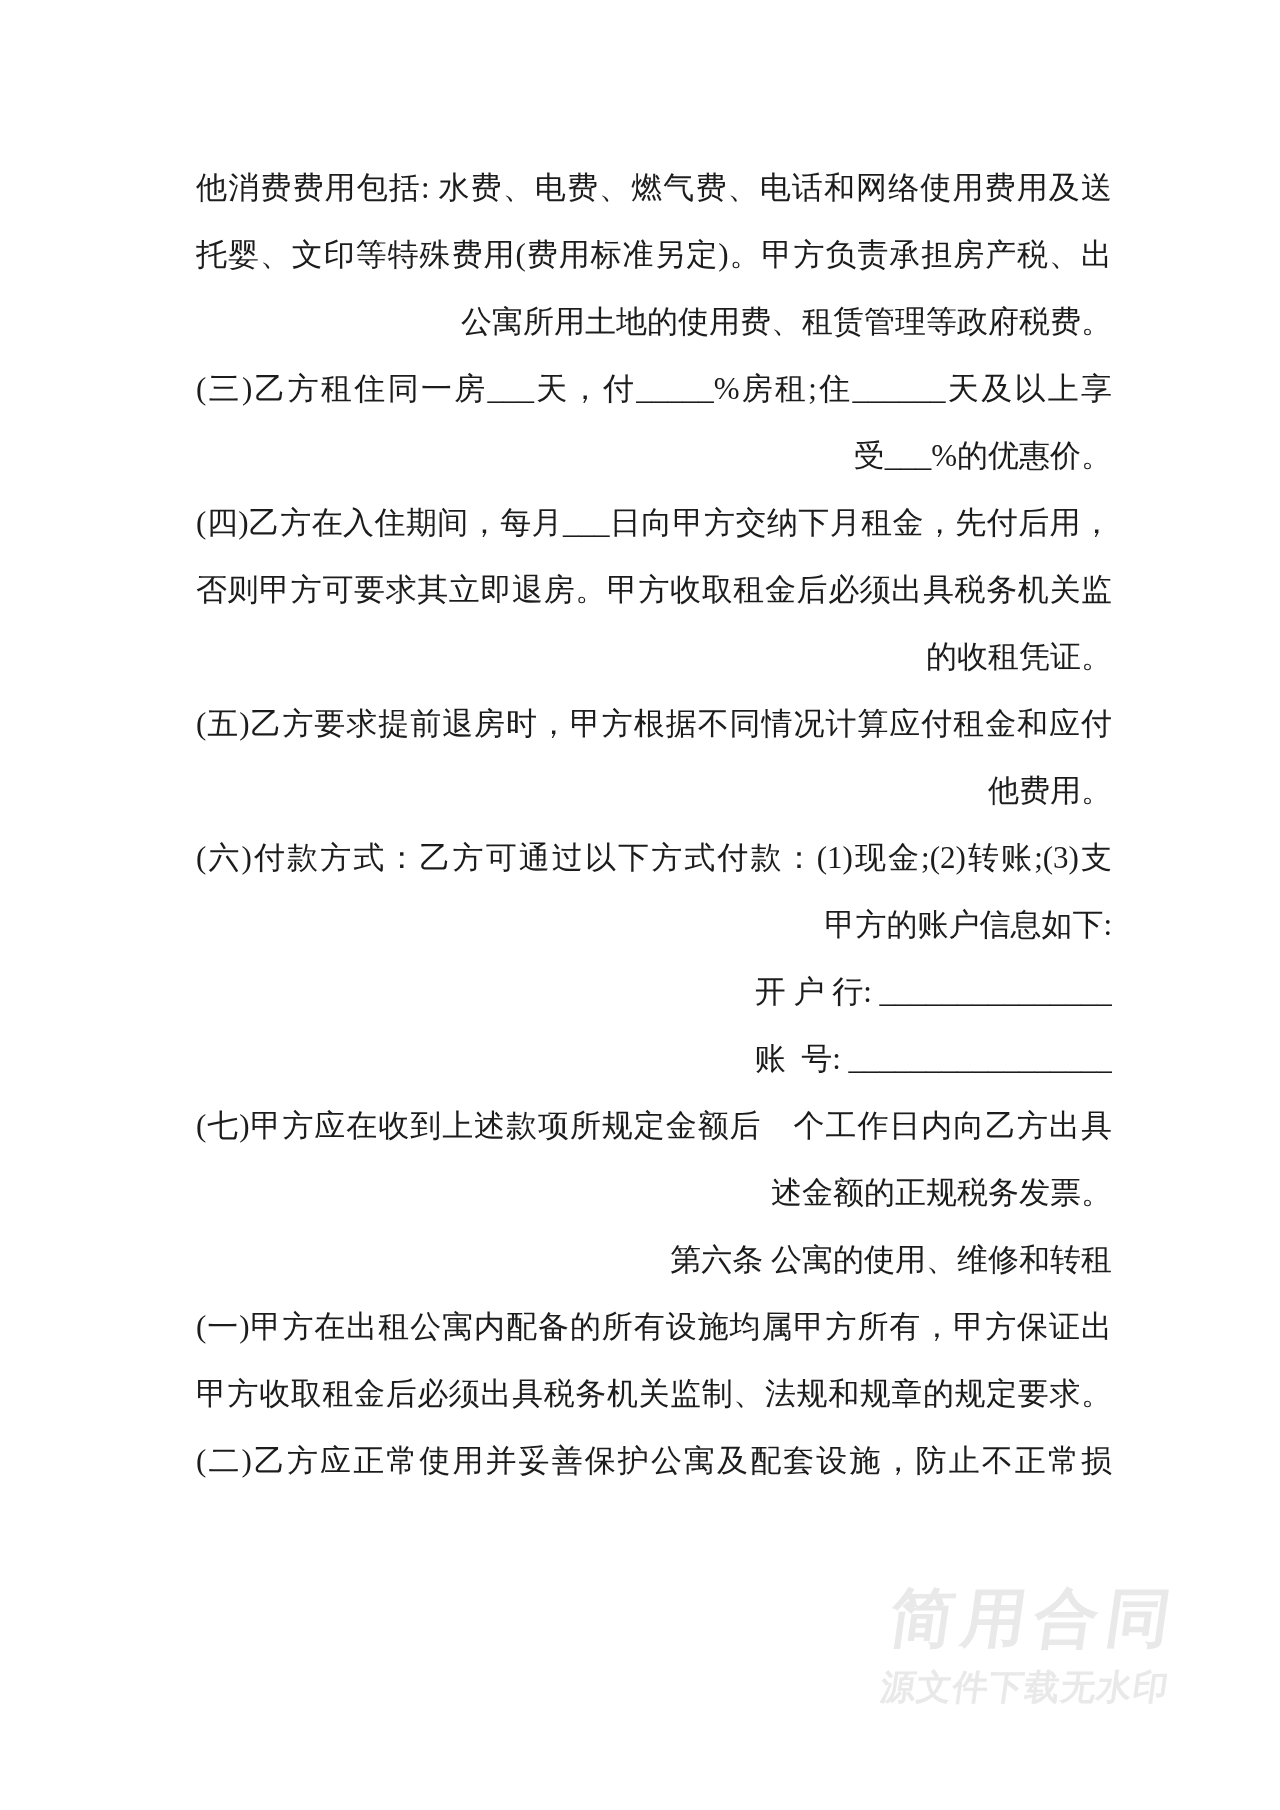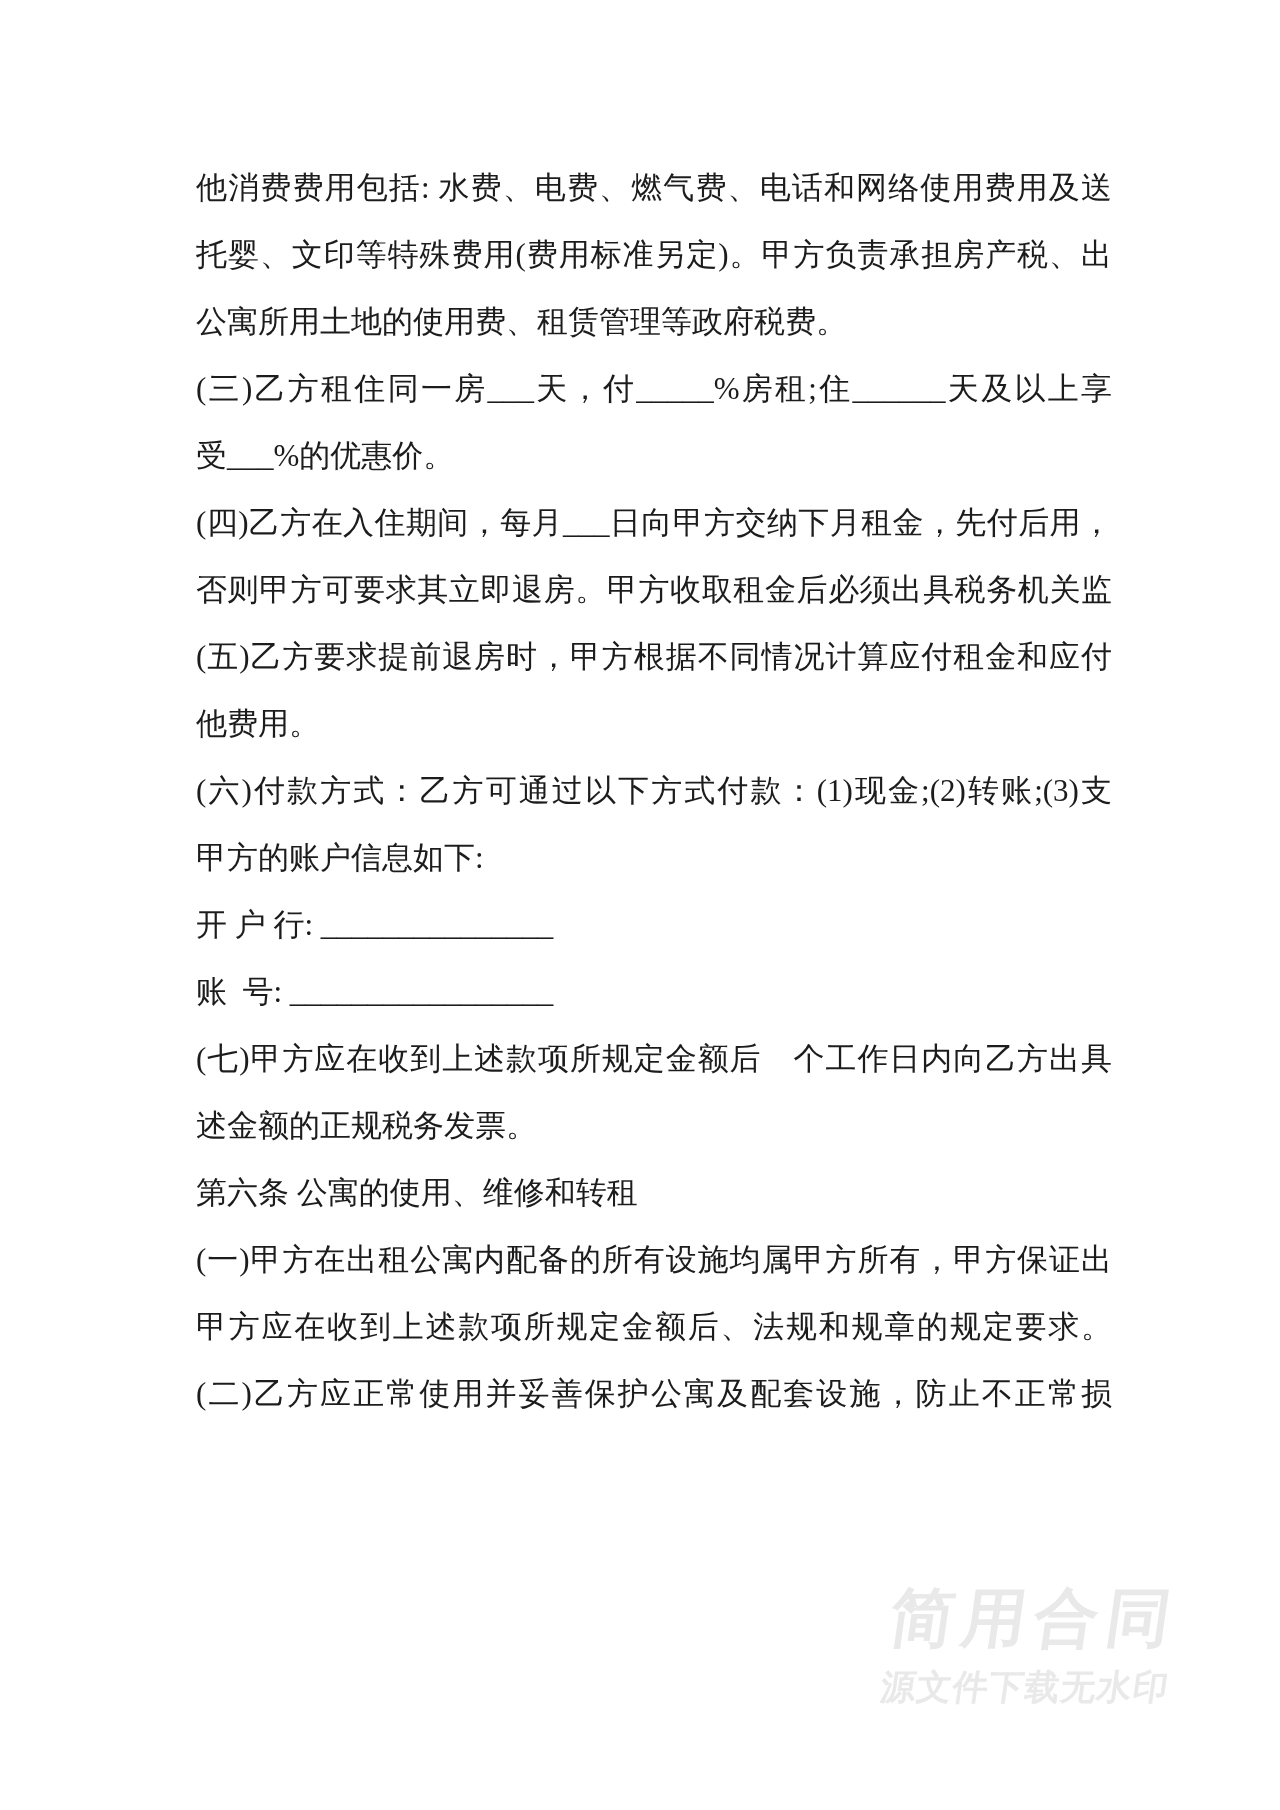--- a/index.html
+++ b/index.html
@@ -28,21 +28,21 @@
     line-height: 67px;
     white-space: pre;
     overflow: hidden;
   }
   .j {
     white-space: normal;
     text-align: justify;
     text-align-last: justify;
   }
   .l {
-    text-align: left;
+    text-align: right;
   }
   .watermark {
     position: absolute;
     right: 105px;
     top: 1582px;
     text-align: center;
     color: #e9e9e9;
     font-family: "Liberation Sans", "DejaVu Sans", sans-serif;
     font-weight: 700;
     transform: skewX(-8deg);
@@ -65,31 +65,32 @@
 <div class="page">
 
   <div class="text-block">
     <div class="line j">他消费费用包括: 水费、电费、燃气费、电话和网络使用费用及送餐、</div>
     <div class="line j">托婴、文印等特殊费用(费用标准另定)。甲方负责承担房产税、出租</div>
     <div class="line l">公寓所用土地的使用费、租赁管理等政府税费。</div>
     <div class="line j">(三)乙方租住同一房___天，付_____%房租;住______天及以上享</div>
     <div class="line l">受___%的优惠价。</div>
     <div class="line j">(四)乙方在入住期间，每月___日向甲方交纳下月租金，先付后用，</div>
     <div class="line j">否则甲方可要求其立即退房。甲方收取租金后必须出具税务机关监制</div>
+    <div class="line l">的收租凭证。</div>
     <div class="line j">(五)乙方要求提前退房时，甲方根据不同情况计算应付租金和应付其</div>
     <div class="line l">他费用。</div>
     <div class="line j">(六)付款方式：乙方可通过以下方式付款：(1)现金;(2)转账;(3)支票。</div>
     <div class="line l">甲方的账户信息如下:</div>
     <div class="line l">开 户 行: _______________</div>
     <div class="line l">账  号: _________________</div>
     <div class="line j">(七)甲方应在收到上述款项所规定金额后　个工作日内向乙方出具前</div>
     <div class="line l">述金额的正规税务发票。</div>
     <div class="line l">第六条 公寓的使用、维修和转租</div>
     <div class="line j">(一)甲方在出租公寓内配备的所有设施均属甲方所有，甲方保证出租</div>
-    <div class="line j">甲方应在收到上述款项所规定金额后、法规和规章的规定要求。</div>
+    <div class="line j">甲方收取租金后必须出具税务机关监制、法规和规章的规定要求。</div>
     <div class="line j">(二)乙方应正常使用并妥善保护公寓及配套设施，防止不正常损坏。</div>
   </div>
 
   <div class="watermark">
     <div class="wm-title">简用合同</div>
     <div class="wm-subtitle">源文件下载无水印</div>
   </div>
 
 </div>
 

